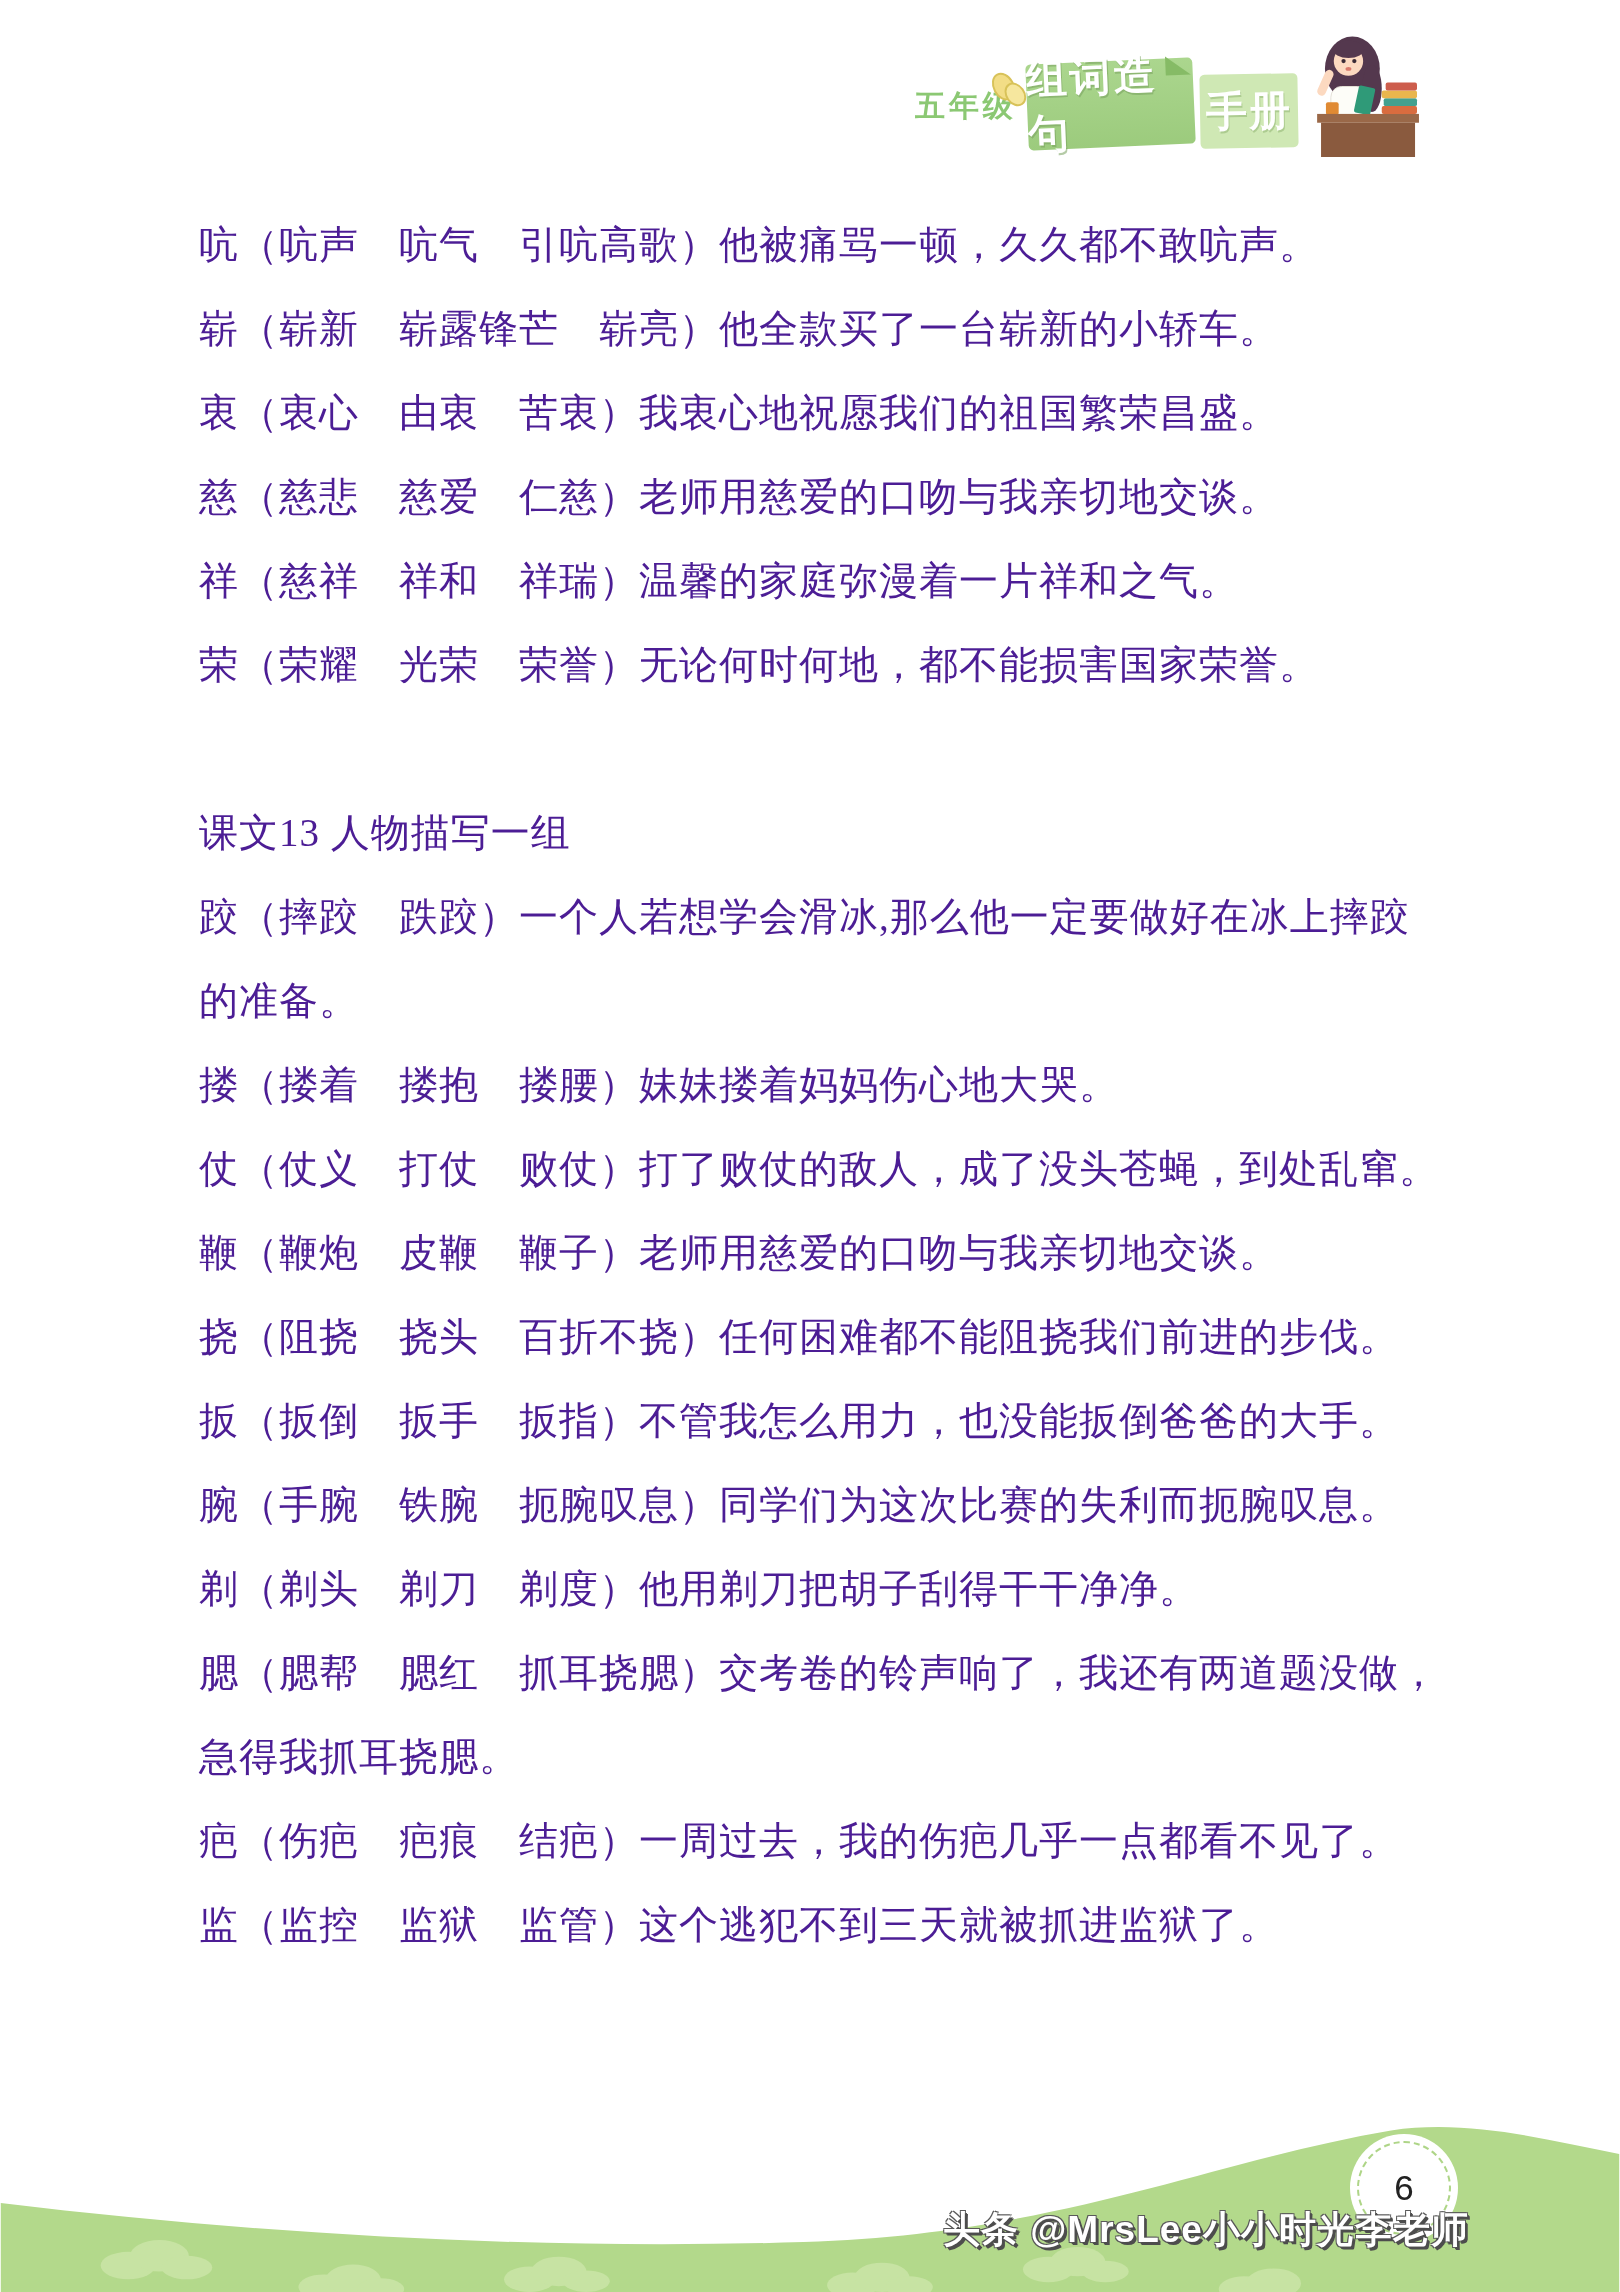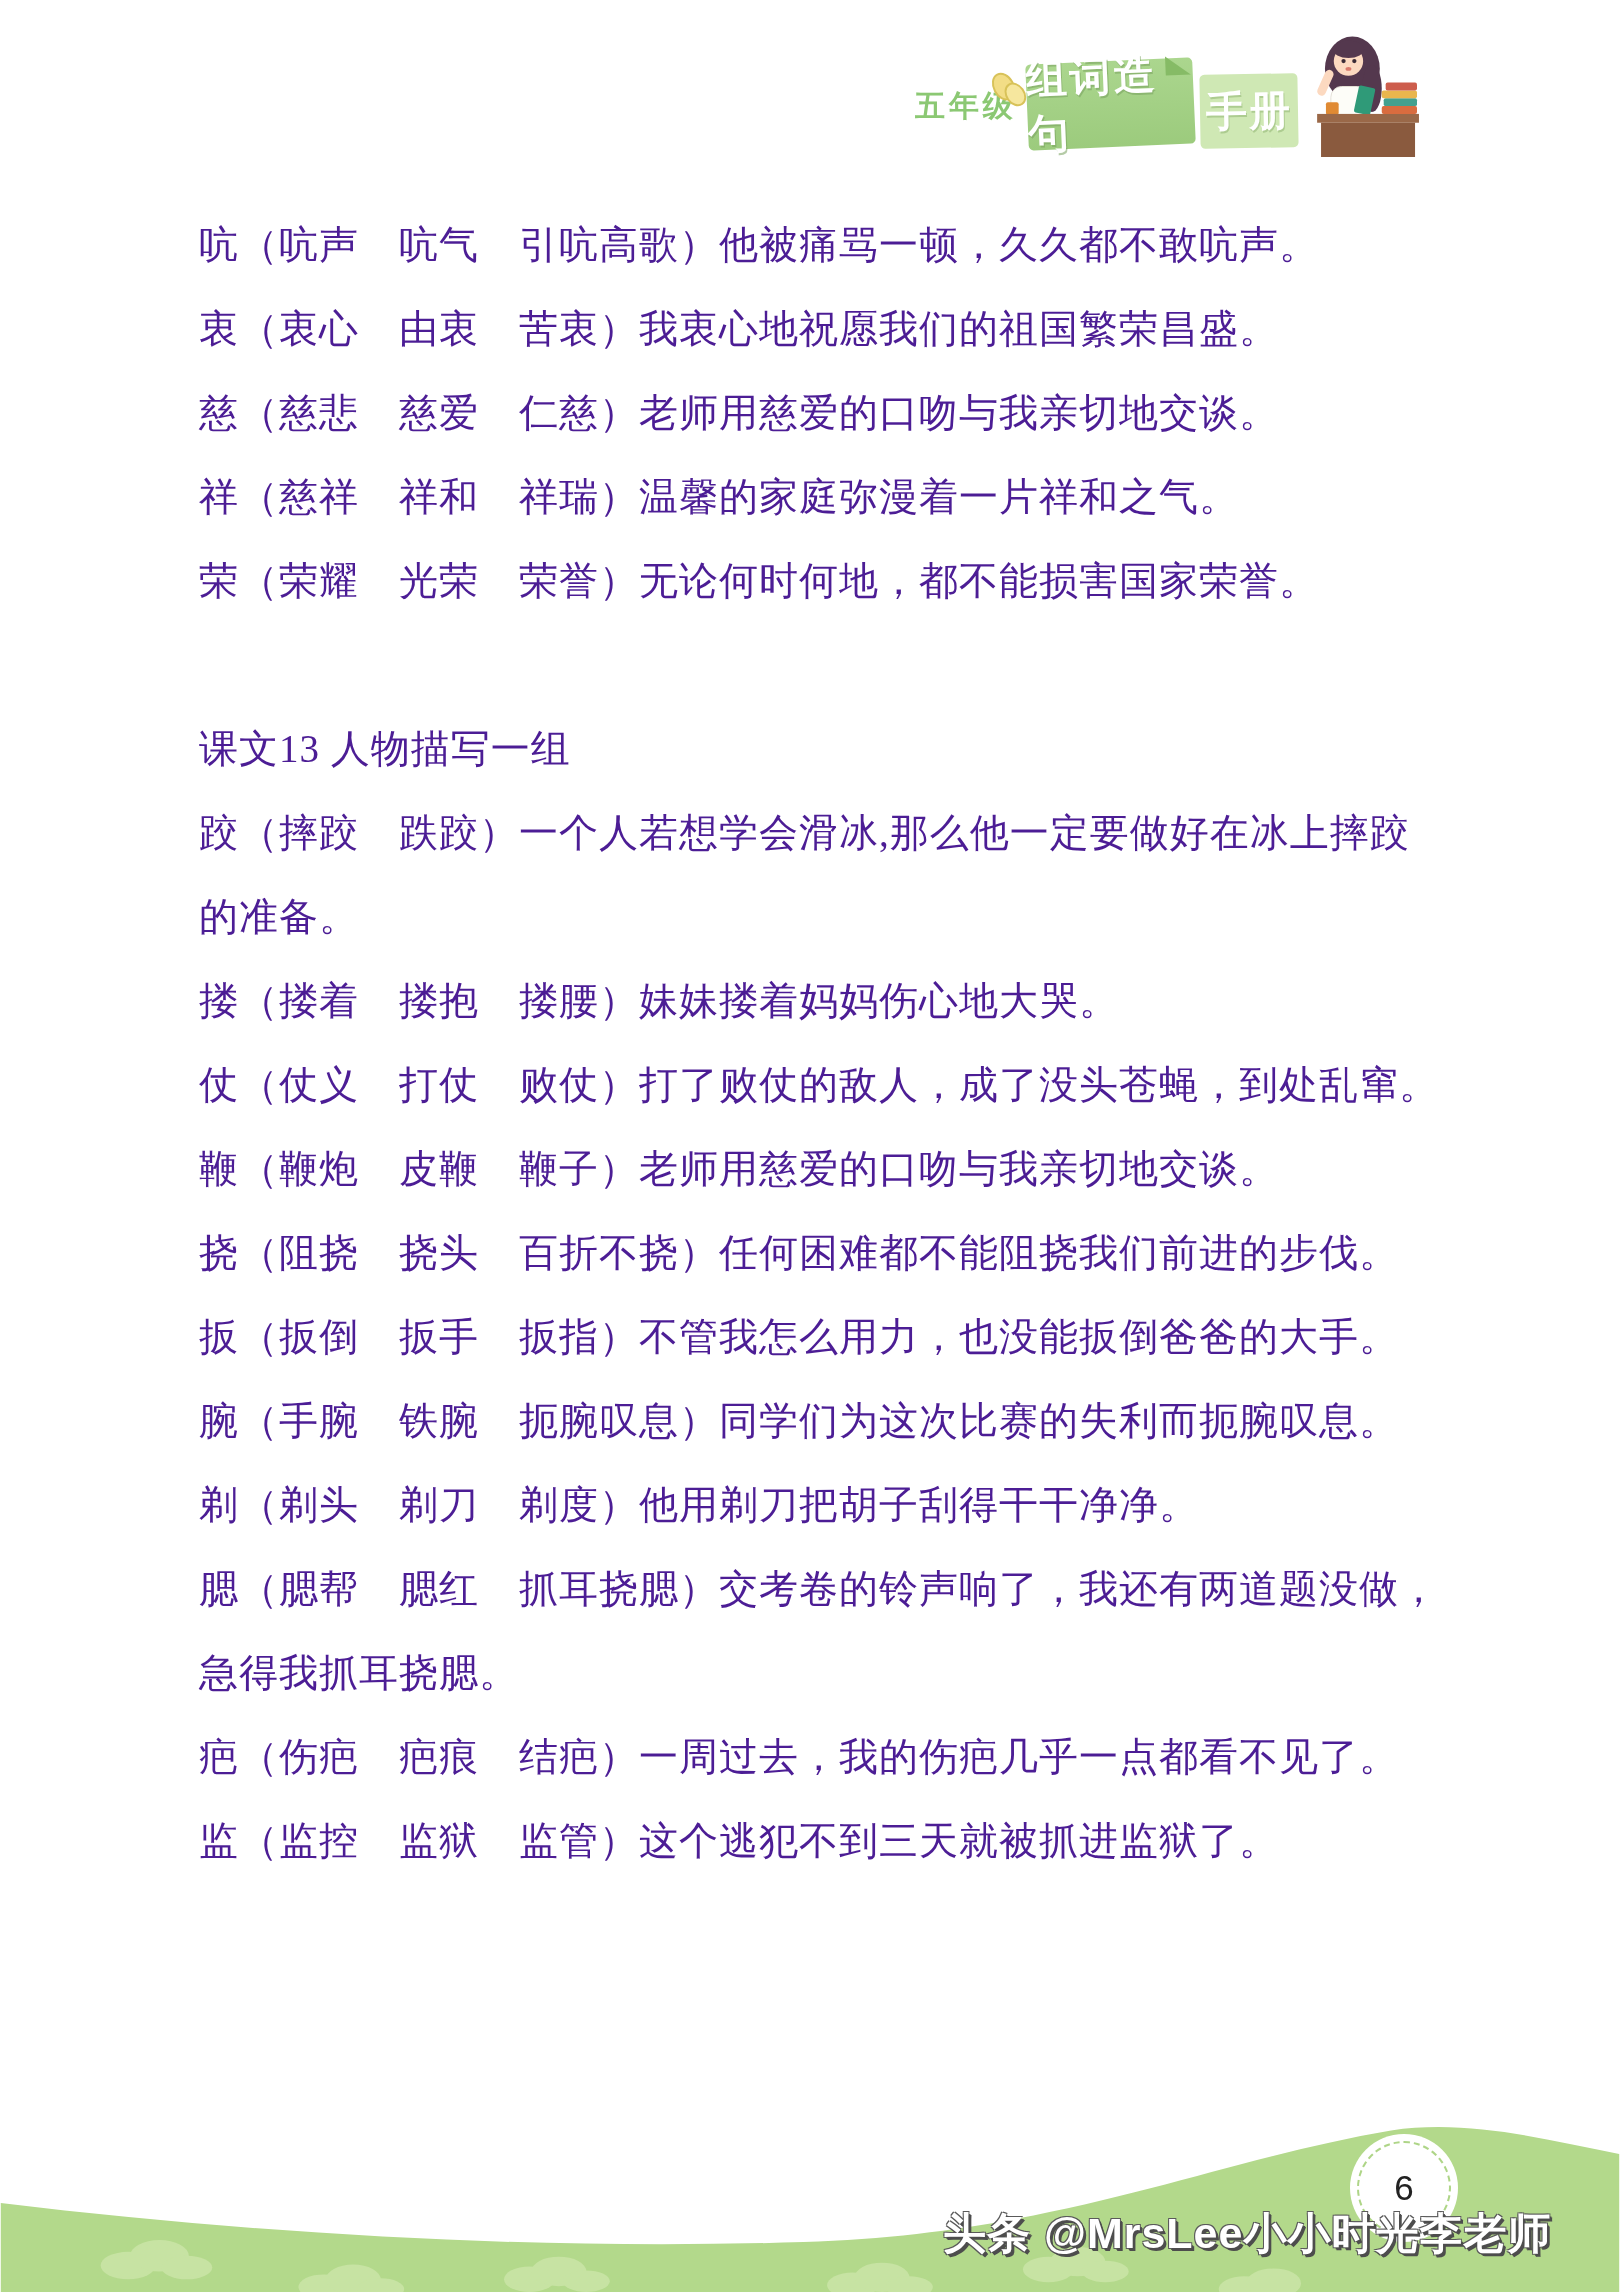--- a/index.html
+++ b/index.html
@@ -72,21 +72,21 @@
     border:2.9px dashed #aed587;
     display:flex;align-items:center;justify-content:center;
   }
   .page-number{
     font-family:"Liberation Sans","DejaVu Sans",sans-serif;
     font-size:35px;color:#222222;
   }
   .watermark{
     position:absolute;left:943px;top:2205px;z-index:4;
     font-family:"Liberation Sans","DejaVu Sans",sans-serif;
-    font-weight:bold;font-size:43px;letter-spacing:1px;
+    font-weight:bold;font-size:37px;letter-spacing:1px;
     color:#ffffff;
     text-shadow:2.9px 2.9px 0 #4d4d4d,-1px -1px 0 #5a5a5a,1px -1px 0 #5a5a5a,-1px 1px 0 #5a5a5a,2px 2px 0 #4d4d4d;
     white-space:nowrap;
   }
 </style>
 </head>
 <body>
 
 <div id="page">
 
@@ -132,20 +132,23 @@
     <rect x="114" y="84" width="34" height="8" rx="2" fill="#43a08e"></rect>
     <rect x="112" y="76" width="36" height="8" rx="2" fill="#e9b64d"></rect>
     <rect x="116" y="68" width="32" height="8" rx="2" fill="#cd5d4c"></rect>
   </svg>
 
   <div class="body-text">
       <div>
         <div class="line">吭（吭声　吭气　引吭高歌）他被痛骂一顿，久久都不敢吭声。</div>
       </div>
       <div>
+        <div class="line">崭（崭新　崭露锋芒　崭亮）他全款买了一台崭新的小轿车。</div>
+      </div>
+      <div>
         <div class="line">衷（衷心　由衷　苦衷）我衷心地祝愿我们的祖国繁荣昌盛。</div>
       </div>
       <div>
         <div class="line">慈（慈悲　慈爱　仁慈）老师用慈爱的口吻与我亲切地交谈。</div>
       </div>
       <div>
         <div class="line">祥（慈祥　祥和　祥瑞）温馨的家庭弥漫着一片祥和之气。</div>
       </div>
       <div>
         <div class="line">荣（荣耀　光荣　荣誉）无论何时何地，都不能损害国家荣誉。</div>

